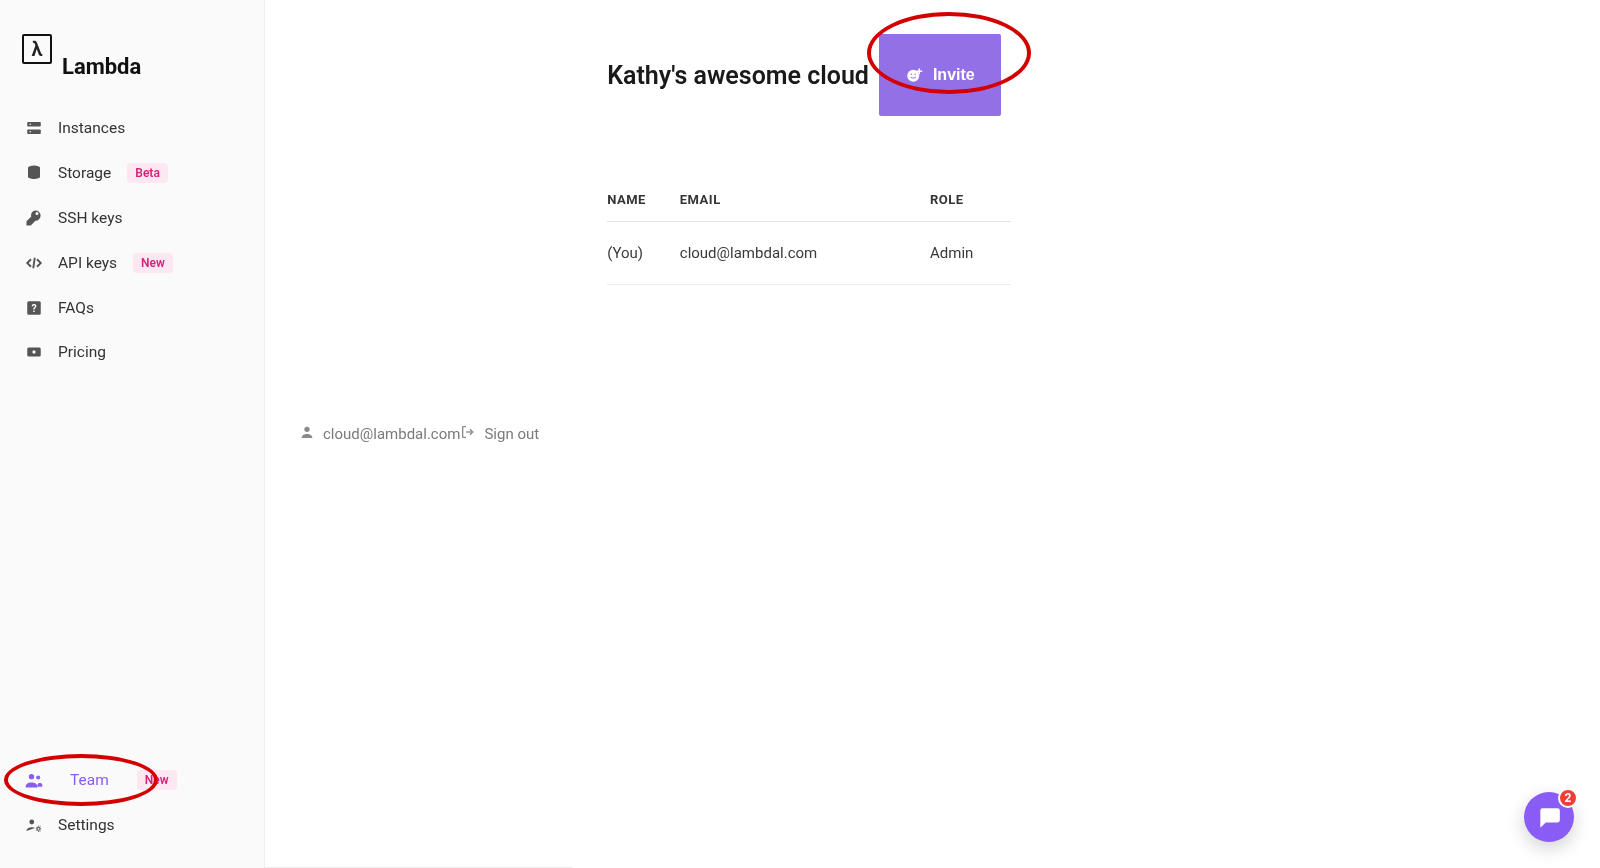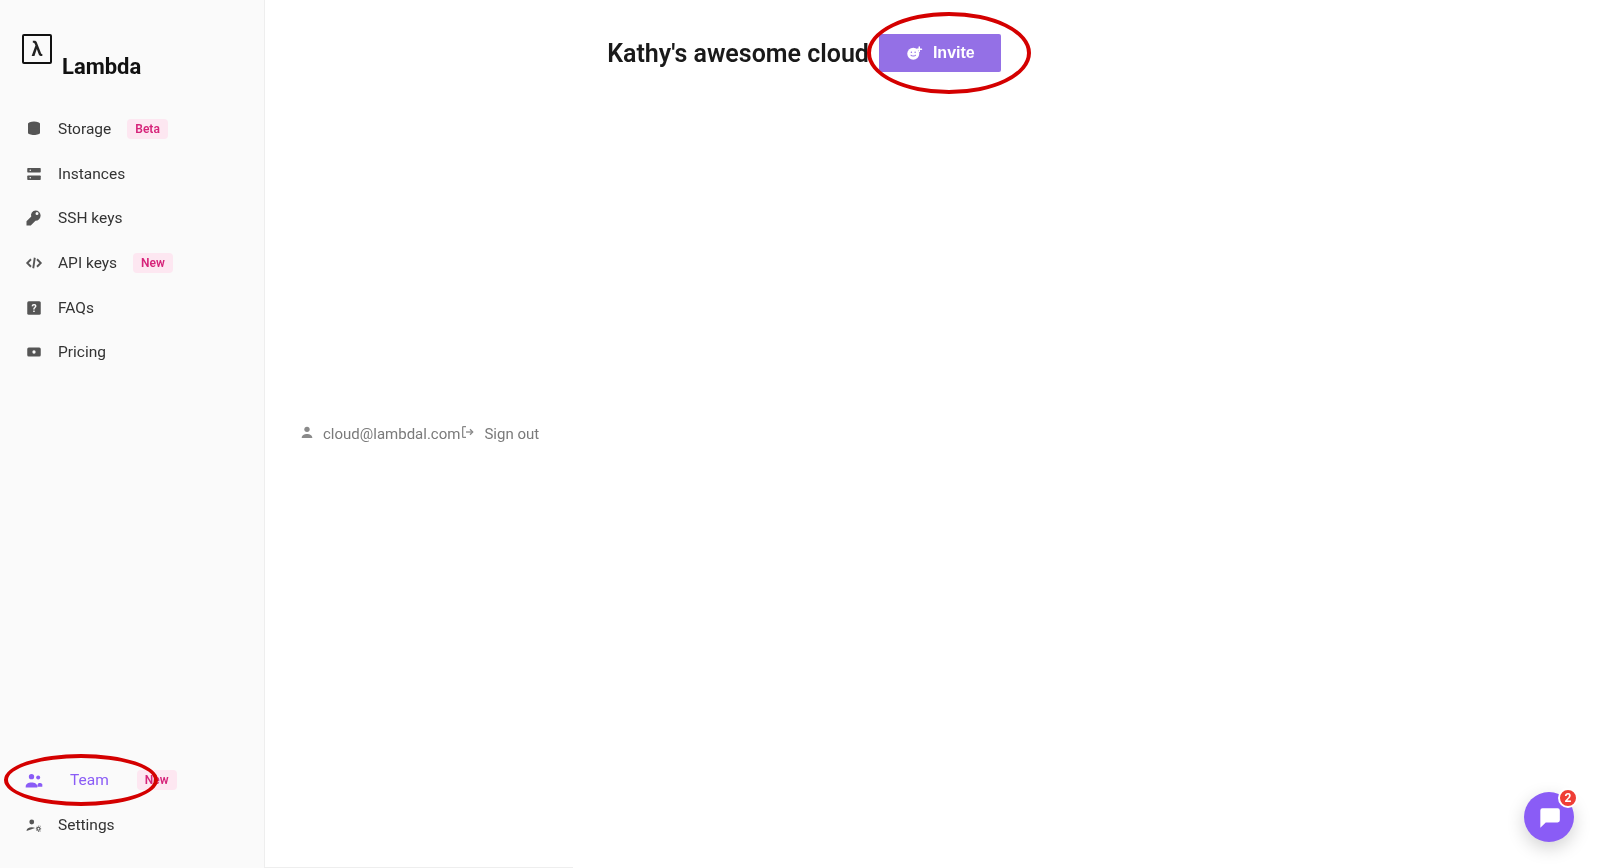--- a/index.html
+++ b/index.html
@@ -72,21 +72,21 @@
   .team-header {
     display: flex; align-items: center; justify-content: space-between;
     margin-bottom: 70px;
   }
   .team-title { font-size: 25px; font-weight: 600; color: #1a1a1a; }
 
   .invite-btn {
     background: #9470e6;
     color: #fff;
     border: none;
-    padding: 10px 26px;
+    padding: 32px 26px;
     font-size: 16px;
     font-weight: 600;
     border-radius: 2px;
     display: inline-flex; align-items: center; gap: 10px;
     cursor: pointer;
     position: relative;
   }
   .invite-icon { position: relative; display:inline-flex; }
   .invite-icon svg { width: 18px; height: 18px; }
 
@@ -154,39 +154,39 @@
   <div class="logo">
     <div class="logo-mark">λ</div>
     <div class="logo-word">Lambda</div>
   </div>
 
   <nav class="nav">
 
     <div class="nav-item">
       <span class="icon">
         <svg viewBox="0 0 24 24" width="18" height="18" fill="currentColor">
-            <ellipse cx="12" cy="5" rx="8" ry="3"></ellipse>
-            <path d="M4 5v6c0 1.7 3.6 3 8 3s8-1.3 8-3V5"></path>
-            <path d="M4 11v6c0 1.7 3.6 3 8 3s8-1.3 8-3v-6"></path>
-          </svg>
-      </span>
-      <span>Storage</span>
-      <span class="badge">Beta</span>
-    </div>
-
-    <div class="nav-item">
-      <span class="icon">
-        <svg viewBox="0 0 24 24" width="18" height="18" fill="currentColor">
             <rect x="3" y="4" width="18" height="6" rx="1"></rect>
             <rect x="3" y="14" width="18" height="6" rx="1"></rect>
             <circle cx="7" cy="7" r="1" fill="#fafafa"></circle>
             <circle cx="7" cy="17" r="1" fill="#fafafa"></circle>
           </svg>
       </span>
       <span>Instances</span>
+    </div>
+
+    <div class="nav-item">
+      <span class="icon">
+        <svg viewBox="0 0 24 24" width="18" height="18" fill="currentColor">
+            <ellipse cx="12" cy="5" rx="8" ry="3"></ellipse>
+            <path d="M4 5v6c0 1.7 3.6 3 8 3s8-1.3 8-3V5"></path>
+            <path d="M4 11v6c0 1.7 3.6 3 8 3s8-1.3 8-3v-6"></path>
+          </svg>
+      </span>
+      <span>Storage</span>
+      <span class="badge">Beta</span>
     </div>
 
     <div class="nav-item">
       <span class="icon">
         <svg viewBox="0 0 24 24" width="18" height="18" fill="currentColor">
             <path d="M14 2a6 6 0 0 0-5.65 8L2 16.35V22h5.65L14 15.65A6 6 0 1 0 14 2zm2 6a2 2 0 1 1 0-4 2 2 0 0 1 0 4z"></path>
           </svg>
       </span>
       <span>SSH keys</span>
     </div>
@@ -291,20 +291,36 @@
                 <path d="M8 15c1 1.5 5 1.5 6 0" stroke="#9470e6" stroke-width="1.4" fill="none" stroke-linecap="round"></path>
                 <path d="M19 4v6M16 7h6" stroke="#fff" stroke-width="2" stroke-linecap="round"></path>
               </svg>
           </span>
           <span>Invite</span>
         </button>
         <div class="annot annot-invite" style="right:-20px; top:-16px;"></div>
       </div>
     </div>
 
+    <table class="tbl">
+      <thead>
+        <tr>
+          <th class="col-name">NAME</th>
+          <th class="col-email">EMAIL</th>
+          <th class="col-role">ROLE</th>
+        </tr>
+      </thead>
+      <tbody>
+        <tr>
+          <td>(You)</td>
+          <td>cloud@lambdal.com</td>
+          <td>Admin</td>
+        </tr>
+      </tbody>
+    </table>
   </div>
 </main>
 
 <div class="chat-bubble">
   <svg viewBox="0 0 24 24">
       <path d="M4 4h16a2 2 0 0 1 2 2v9a2 2 0 0 1-2 2H9l-5 5V6a2 2 0 0 1 2-2z"></path>
     </svg>
   <span class="chat-badge">2</span>
 </div>
 

